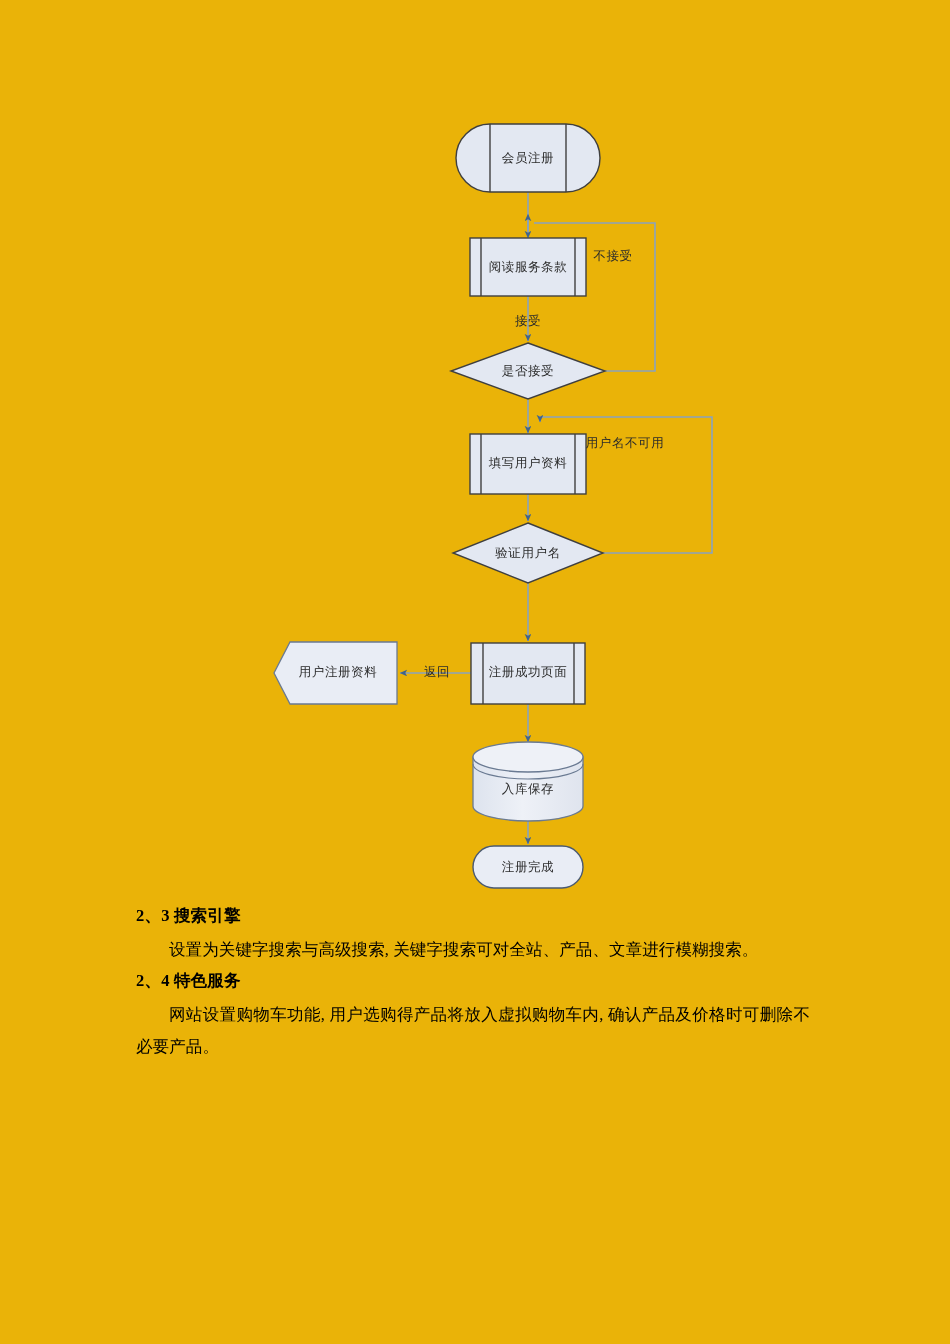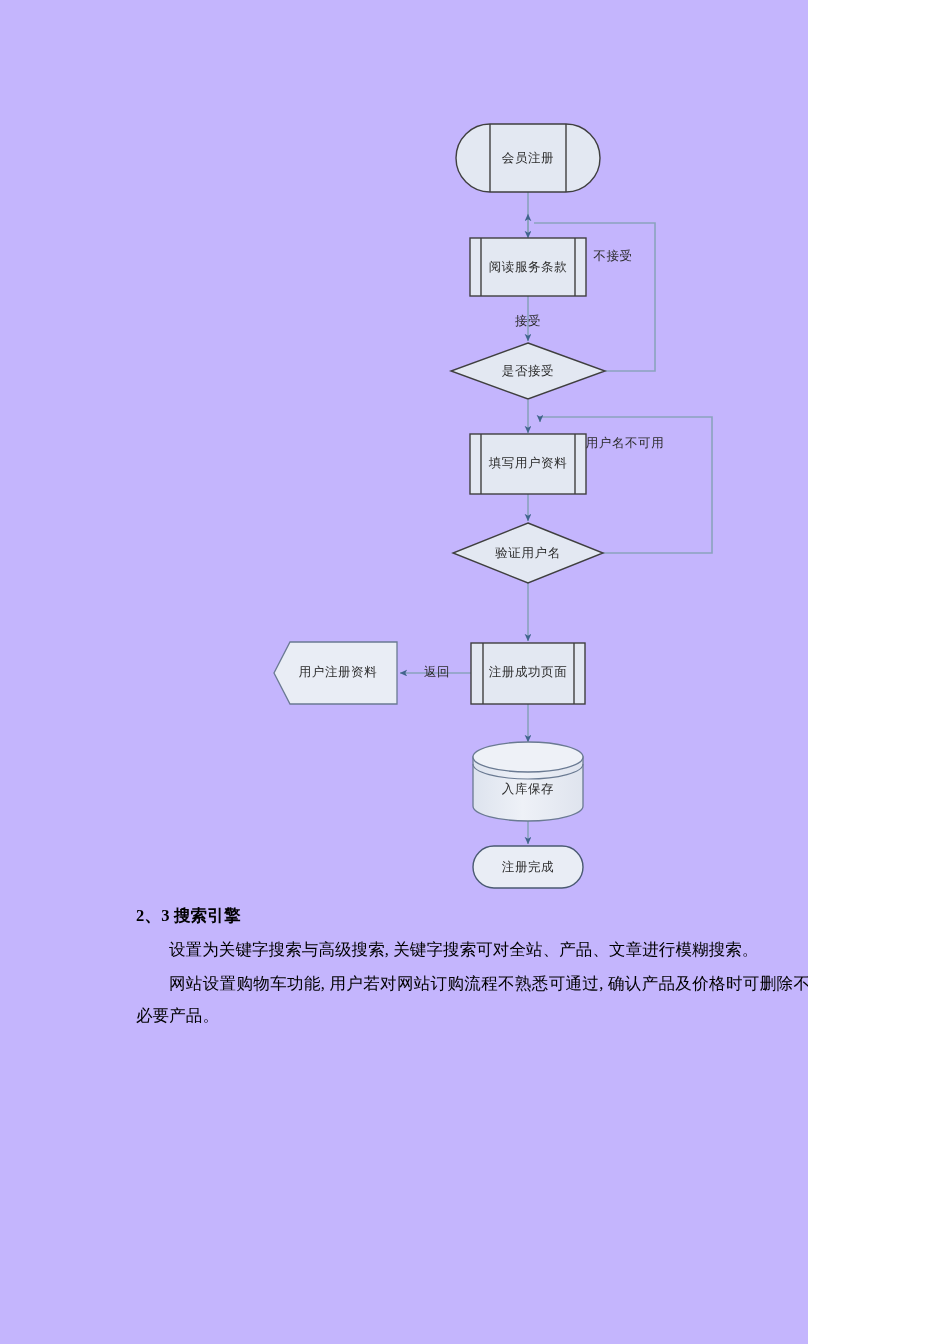--- a/index.html
+++ b/index.html
@@ -2,23 +2,23 @@
 <html><head>
 <meta charset="utf-8">
 <style>
   html, body {
     margin: 0;
     padding: 0;
     background: #ffffff;
   }
   #page {
     position: relative;
-    width: 808px;
+    width: 950px;
     height: 1344px;
-    background: #c4b5fd;
+    background: #eab308;
     font-family: "Liberation Serif", "DejaVu Serif", serif;
     overflow: hidden;
     text-decoration: underline;
   }
   #flow-svg {
     position: absolute;
     left: 0;
     top: 0;
     width: 950px;
     height: 910px;
@@ -188,17 +188,18 @@
     <text class="edge-label" x="625" y="444" text-anchor="start">用户名不可用</text>
 
     <text class="edge-label" x="437" y="673">返回</text>
   </svg>
 
   <div class="doc-body">
 
     <h2 class="h-sec">2、3 搜索引擎</h2>
     <p class="p-body">设置为关键字搜索与高级搜索, 关键字搜索可对全站、产品、文章进行模糊搜索。</p>
 
-    <p class="p-body">网站设置购物车功能, 用户若对网站订购流程不熟悉可通过, 确认产品及价格时可删除不必要产品。</p>
+    <h2 class="h-sec">2、4 特色服务</h2>
+    <p class="p-body">网站设置购物车功能, 用户选购得产品将放入虚拟购物车内, 确认产品及价格时可删除不必要产品。</p>
 
   </div>
 
 </div>
 
 </body></html>

